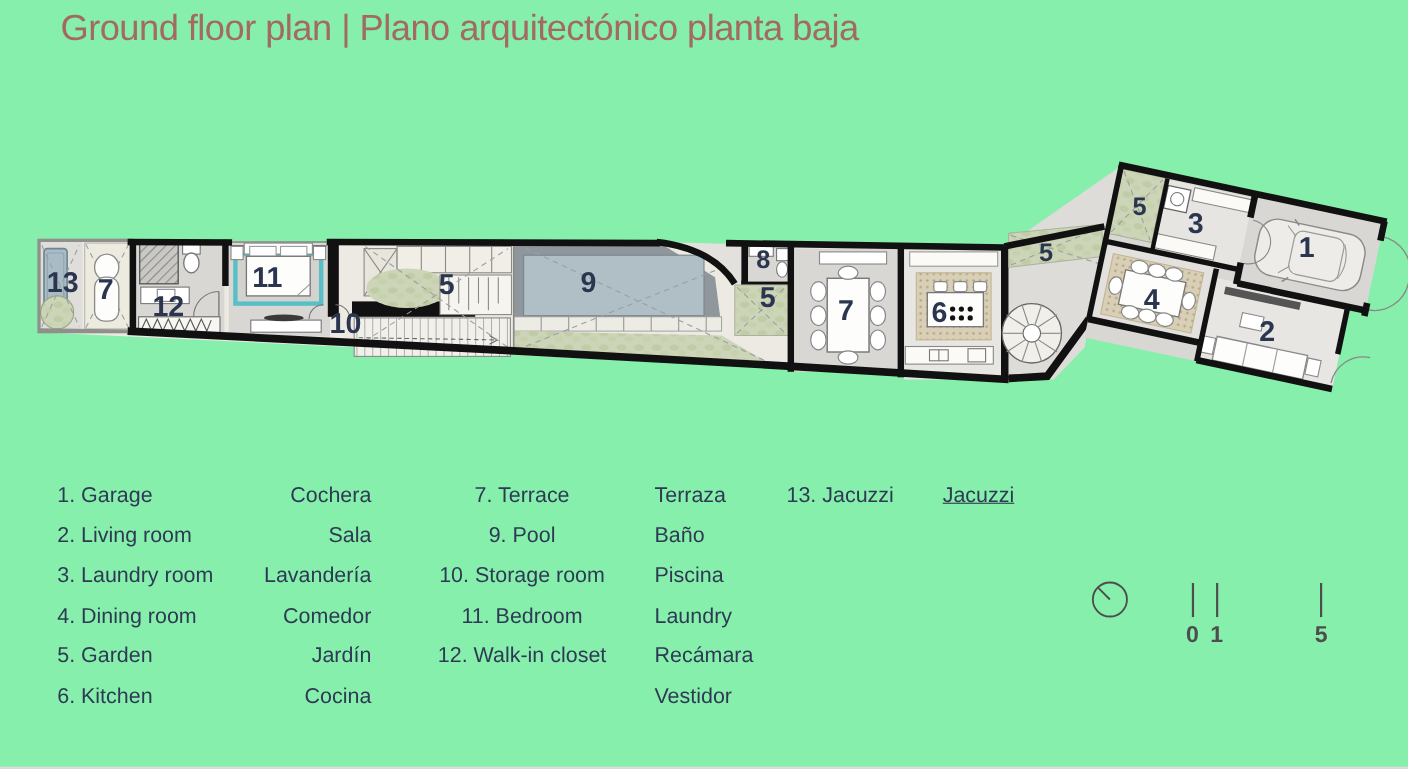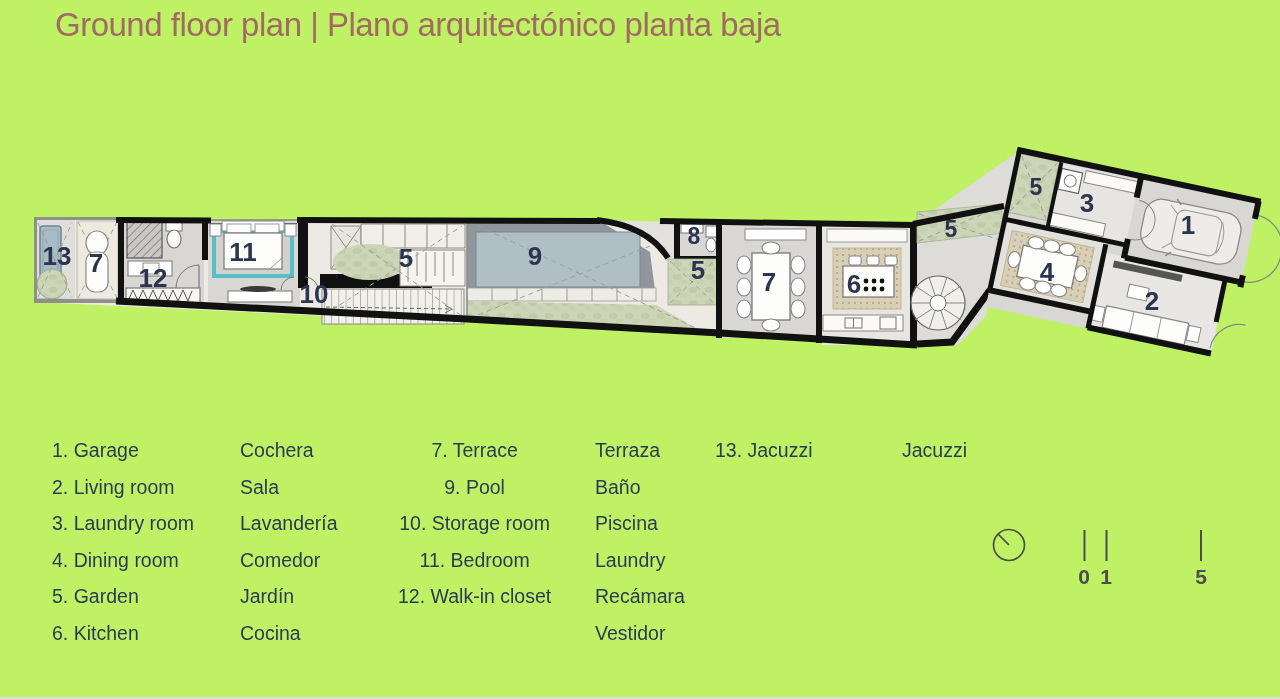--- a/index.html
+++ b/index.html
@@ -1,22 +1,22 @@
 <!DOCTYPE html>
 <html><head>
 <meta charset="utf-8">
 <style>
   html,body{margin:0;padding:0;background:#fff;}
-  .canvas{position:relative;width:1280px;height:699px;background:#bef264;overflow:hidden;
+  .canvas{position:relative;width:1280px;height:699px;background:#86efac;overflow:hidden;
           font-family:"Liberation Sans",sans-serif;}
   .title{position:absolute;left:55px;top:6px;font-size:33px;font-weight:400;
          color:#a26a62;letter-spacing:-0.5px;white-space:nowrap;}
   .plan-svg{position:absolute;left:0;top:0;}
   .legend{position:absolute;top:432px;font-size:19.5px;color:#2e3a54;line-height:36.5px;white-space:nowrap;}
-  .c1{left:52px;} .c2{left:240px;} .c3{left:398px;text-align:center;} .c4{left:595px;} .c5{left:715px;} .c6{left:902px;}
+  .c1{left:52px;} .c2{left:240px;text-align:right;} .c3{left:398px;text-align:center;} .c4{left:595px;} .c5{left:715px;} .c6{left:857px;text-decoration:underline;}
   .rl{font-family:"Liberation Sans",sans-serif;font-weight:700;fill:#2b3550;}
   .f26{font-size:26px;} .f23{font-size:23px;}
   .scale-num{font-family:"Liberation Sans",sans-serif;font-weight:700;font-size:21px;fill:#4d4d4d;}
   .bottom-edge{position:absolute;left:0;bottom:0;width:1280px;height:2px;background:#dcdcdc;}
 </style>
 </head>
 <body>
 
 <div class="canvas">
 

